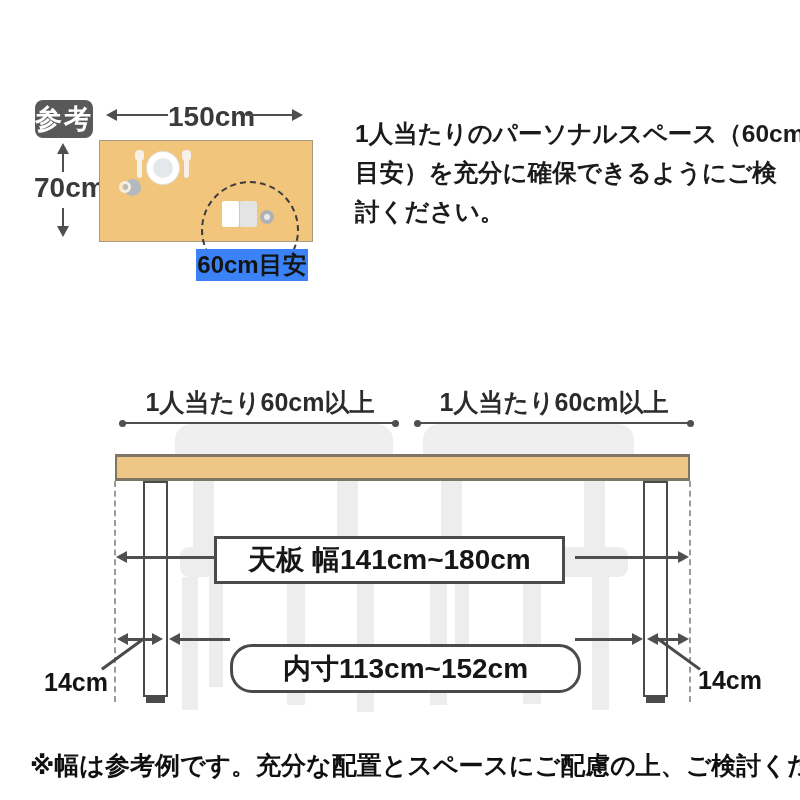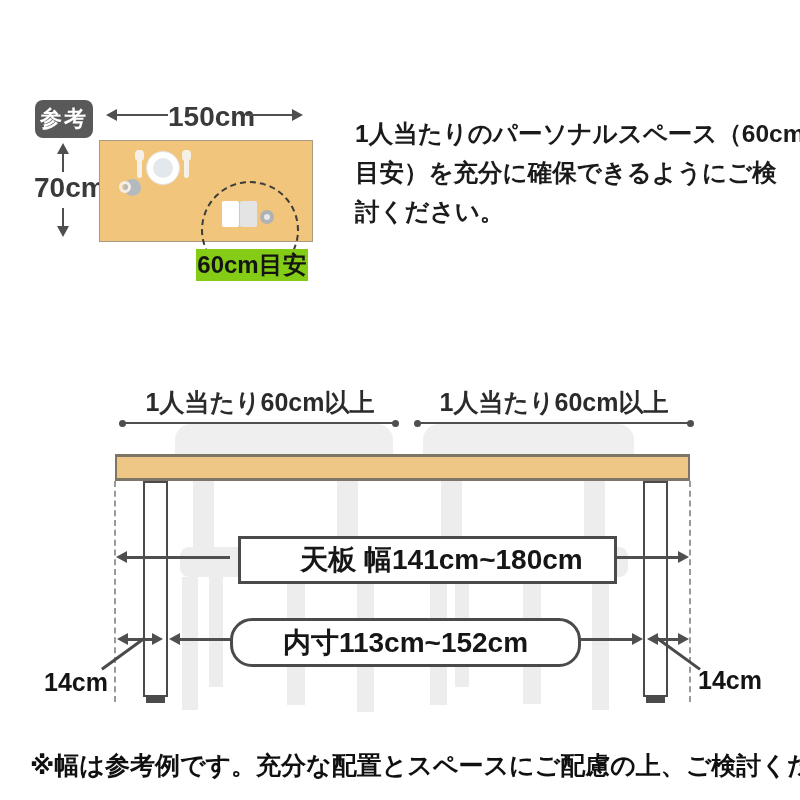--- a/index.html
+++ b/index.html
@@ -30,21 +30,21 @@
   .foot{position:absolute;width:19px;height:6px;background:#4a4a4a;z-index:4;}
   .z1{z-index:1}.z2{z-index:2}.z3{z-index:3}.z5{z-index:5}.z6{z-index:6}
 </style>
 </head>
 <body>
 
 <div class="canvas">
 
 
   <div class="abs" style="left:35px;top:100px;width:58px;height:38px;background:#595959;border-radius:8px;
-       display:flex;align-items:center;justify-content:center;color:#fff;font-size:22px;font-weight:700;letter-spacing:2px;">
+       display:flex;align-items:center;justify-content:center;color:#fff;font-size:27px;font-weight:700;letter-spacing:2px;">
     <span>参考</span>
   </div>
 
   <div class="ah ah-l" style="left:106px;top:109px;"></div>
   <div class="hline" style="left:115px;top:114px;width:53px;"></div>
   <div class="txt bold center" style="left:168px;top:101px;width:76px;font-size:28px;color:#3a3a3a;">150cm</div>
   <div class="hline" style="left:246px;top:114px;width:46px;"></div>
   <div class="ah ah-r" style="left:292px;top:109px;"></div>
 
   <div class="ah ah-u" style="left:57px;top:143px;"></div>
@@ -67,21 +67,21 @@
   <div class="abs" style="left:124px;top:179px;width:17px;height:17px;border-radius:50%;background:#b4b9bd;z-index:2;">
     <div class="abs" style="left:-5px;top:2px;width:6px;height:6px;border-radius:50%;border:3px solid #f4efe6;"></div>
   </div>
 
   <div class="abs" style="left:201px;top:181px;width:94px;height:94px;border:2px dashed #3c3c3c;border-radius:50%;z-index:1;"></div>
   <div class="abs" style="left:222px;top:201px;width:17px;height:26px;background:#ffffff;border-radius:2px;z-index:2;"></div>
   <div class="abs" style="left:240px;top:201px;width:17px;height:26px;background:#e4e4e4;border-radius:2px;z-index:2;"></div>
   <div class="abs" style="left:260px;top:210px;width:14px;height:14px;border-radius:50%;background:#aeb2b5;z-index:2;">
     <div class="abs" style="left:4px;top:4px;width:6px;height:6px;border-radius:50%;background:#e9e9e9;"></div>
   </div>
-  <div class="txt bold center" style="left:196px;top:249px;width:112px;font-size:24px;color:#141414;background:#84cc16;z-index:3;">60cm目安</div>
+  <div class="txt bold center" style="left:196px;top:249px;width:112px;font-size:24px;color:#141414;background:#3b82f6;z-index:3;">60cm目安</div>
 
   <div class="abs" style="left:355px;top:114px;font-size:24.5px;font-weight:600;line-height:39px;color:#1b1b1b;">
     <div class="txt-line" style="white-space:nowrap;">1人当たりのパーソナルスペース（60cm</div>
     <div class="txt-line" style="white-space:nowrap;">目安）を充分に確保できるようにご検</div>
     <div class="txt-line" style="white-space:nowrap;">討ください。</div>
   </div>
 
 
   <div class="txt bold center z5" style="left:120px;top:386px;width:280px;font-size:25px;color:#2b2b2b;">1人当たり60cm以上</div>
   <div class="txt bold center z5" style="left:414px;top:386px;width:280px;font-size:25px;color:#2b2b2b;">1人当たり60cm以上</div>
@@ -115,29 +115,29 @@
   <div class="abs z2" style="left:115px;top:454px;width:575px;height:27px;box-sizing:border-box;background:#eec787;border:3px solid #7d7566;border-left-width:2px;border-right-width:2px;"></div>
 
   <div class="leg" style="left:143px;top:481px;height:216px;"></div>
   <div class="foot" style="left:146px;top:697px;"></div>
   <div class="leg" style="left:643px;top:481px;height:216px;"></div>
   <div class="foot" style="left:646px;top:697px;"></div>
 
   <div class="dashv z3" style="left:114px;top:481px;height:221px;"></div>
   <div class="dashv z3" style="left:689px;top:481px;height:221px;"></div>
 
-  <div class="measure-box" style="left:238px;top:536px;width:345px;height:42px;padding-left:28px;">
+  <div class="measure-box" style="left:214px;top:536px;width:345px;height:42px;">
     <span>天板 幅141cm~180cm</span>
   </div>
   <div class="ah ah-l z5" style="left:116px;top:551px;"></div>
   <div class="hline3 z5" style="left:126px;top:556px;width:104px;"></div>
   <div class="hline3 z5" style="left:575px;top:556px;width:104px;"></div>
   <div class="ah ah-r z5" style="left:678px;top:551px;"></div>
 
-  <div class="measure-box" style="left:230px;top:618px;width:345px;height:43px;border-radius:22px;">
+  <div class="measure-box" style="left:230px;top:644px;width:345px;height:43px;border-radius:22px;">
     <span>内寸113cm~152cm</span>
   </div>
   <div class="ah ah-l z5" style="left:169px;top:633px;"></div>
   <div class="hline3 z5" style="left:179px;top:638px;width:51px;"></div>
   <div class="hline3 z5" style="left:575px;top:638px;width:58px;"></div>
   <div class="ah ah-r z5" style="left:632px;top:633px;"></div>
 
   <div class="ah ah-l z5" style="left:117px;top:633px;"></div>
   <div class="hline3 z5" style="left:127px;top:638px;width:27px;"></div>
   <div class="ah ah-r z5" style="left:152px;top:633px;"></div>

